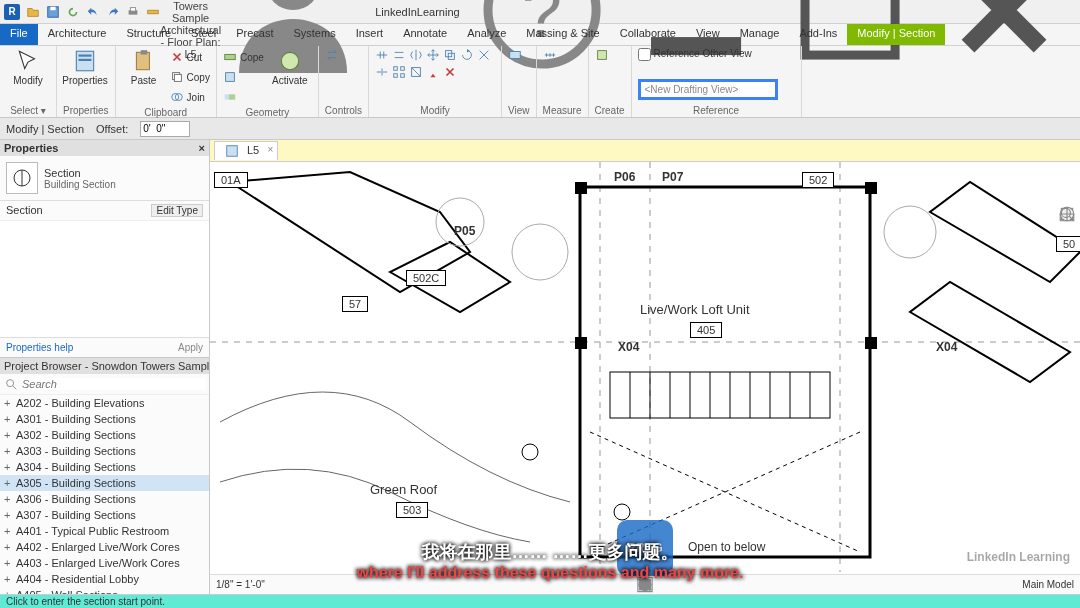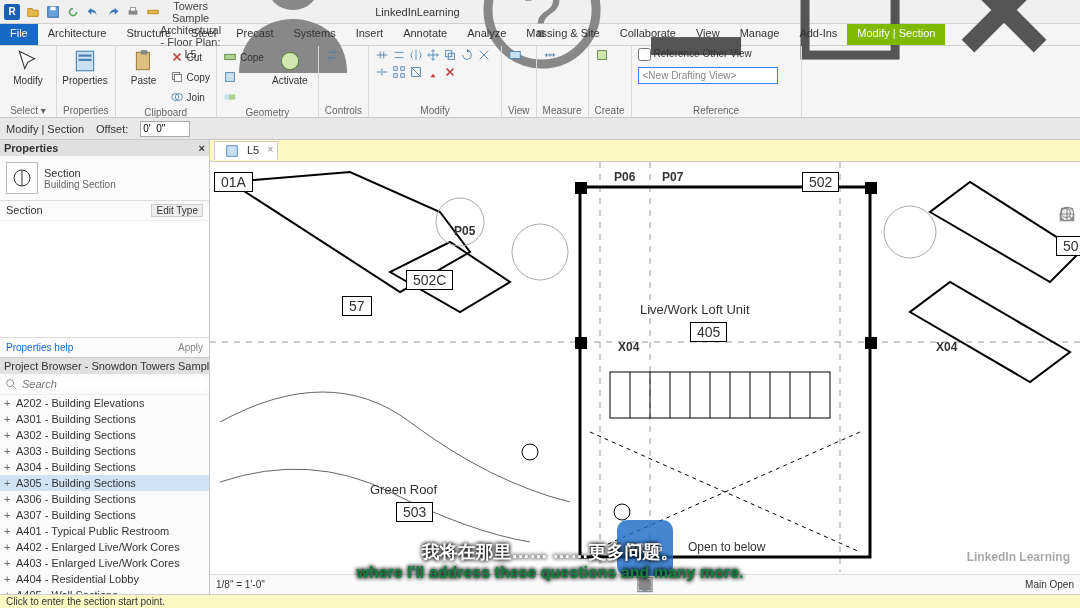--- a/index.html
+++ b/index.html
@@ -25,21 +25,21 @@
 .rgroup .body { flex: 1; display: flex; gap: 4px; align-items: flex-start; }
 .rgroup .lbl { font-size: 10px; text-align: center; color: #666; padding: 1px 0; }
 .bigbtn { display: flex; flex-direction: column; align-items: center; gap: 2px; width: 44px; cursor: pointer; }
 .bigbtn .ic { width: 26px; height: 26px; }
 .bigbtn span { font-size: 10px; text-align: center; line-height: 1; }
 .smallrow { display: flex; flex-direction: column; gap: 2px; }
 .smallbtn { display: flex; align-items: center; gap: 3px; font-size: 10px; height: 18px; cursor: pointer; }
 .smic { width: 14px; height: 14px; display: inline-block; }
 .iconrow { display: flex; gap: 3px; flex-wrap: wrap; width: 120px; }
 .iconrow .smic { cursor: pointer; }
-.ref-box { border: 1px solid #3b82f6; background: #fff; padding: 2px 4px; font-size: 10px; width: 140px; color: #888; margin-top: 2px; }
+.ref-box { border: 3px solid #3b82f6; background: #fff; padding: 2px 4px; font-size: 10px; width: 140px; color: #888; margin-top: 14px; }
 
 
 .optbar { height: 22px; background: #e8e8e8; border-bottom: 1px solid #c8c8c8; display: flex; align-items: center; padding: 0 6px; gap: 12px; font-size: 11px; }
 .optbar input { width: 50px; height: 16px; font-size: 10px; border: 1px solid #aaa; padding: 0 2px; }
 
 
 .main { display: flex; height: 454px; }
 .left { width: 210px; display: flex; flex-direction: column; border-right: 1px solid #c8c8c8; }
 .proppanel { flex: 0 0 auto; background: #fbfbfb; border-bottom: 1px solid #c8c8c8; }
 .prop-hdr { background: #e0e0e0; padding: 2px 4px; font-weight: bold; font-size: 11px; display: flex; justify-content: space-between; }
@@ -59,33 +59,33 @@
 .pb-item::before { content: "+"; position: absolute; left: 4px; color: #666; }
 .pb-item.sel { background: #d0e4f5; }
 
 
 .canvaswrap { flex: 1; display: flex; flex-direction: column; position: relative; background: #fff; }
 .viewtabs { height: 22px; background: #fef9c3; border-bottom: 1px solid #ccc; display: flex; align-items: center; padding-left: 4px; }
 .viewtab { background: #fff; border: 1px solid #ccc; border-bottom: none; padding: 2px 18px 2px 10px; font-size: 11px; display: flex; gap: 8px; position: relative; }
 .viewtab .x { position: absolute; right: 4px; top: 2px; font-size: 10px; color: #888; cursor: pointer; }
 .canvas { flex: 1; position: relative; overflow: hidden; background: #fff; }
 .canvas svg { position: absolute; inset: 0; }
-.roomlabel { position: absolute; border: 1px solid #000; background: #fff; padding: 1px 6px; font-size: 14px; }
+.roomlabel { position: absolute; border: 1px solid #000; background: #fff; padding: 1px 6px; font-size: 11px; }
 .tag { position: absolute; font-size: 12px; font-weight: bold; }
 .viewctrl { position: absolute; bottom: 0; left: 0; right: 0; height: 20px; background: #fafafa; border-top: 1px solid #ddd; display: flex; align-items: center; padding: 0 6px; gap: 8px; font-size: 10px; }
 .navright { position: absolute; top: 4px; right: 4px; width: 18px; display: flex; flex-direction: column; gap: 4px; }
 .navright .ic { width: 16px; height: 16px; cursor: pointer; }
 
 
-.status { height: 14px; background: #fef9c3; border-top: 1px solid #ccc; font-size: 10px; padding: 0 6px; display: flex; align-items: center; justify-content: space-between; }
+.status { height: 14px; background: #5eead4; border-top: 1px solid #ccc; font-size: 10px; padding: 0 6px; display: flex; align-items: center; justify-content: space-between; }
 
 
 .subtitle { position: absolute; left: 0; right: 0; bottom: 26px; text-align: center; pointer-events: none; margin-left: 20px; }
 .subtitle .l1 { font-size: 18px; font-weight: bold; color: #fff; text-shadow: 0 0 4px #000, 0 0 4px #000; }
-.subtitle .l2 { font-size: 16px; font-weight: bold; color: #15803d; text-shadow: 0 0 4px #000, 0 0 4px #000; }
+.subtitle .l2 { font-size: 16px; font-weight: bold; color: #ef4444; text-shadow: 0 0 4px #000, 0 0 4px #000; }
 .watermark-br { position: absolute; right: 10px; bottom: 30px; font-size: 12px; color: rgba(0,0,0,0.35); font-weight: bold; }
 .watermark-logo { position: absolute; left: 50%; bottom: 18px; transform: translateX(-50%); width: 56px; height: 56px; border-radius: 10px; background: #1769c6; opacity: 0.8; display: flex; align-items: center; justify-content: center; color: #fff; font-weight: bold; font-size: 12px; pointer-events: none; }
 
 
 .ic svg, .smic svg { width: 100%; height: 100%; }
 </style>
 </head>
 <body>
 
 <div class="titlebar">
@@ -554,21 +554,21 @@
             <svg viewBox="0 0 16 16">
               <rect x="3" y="3" width="10" height="10" fill="#888"></rect>
             </svg>
           </span>
         <span class="smic">
             <svg viewBox="0 0 16 16">
               <path d="M4 2v10h10M2 4h10v10" stroke="#888" fill="none"></path>
             </svg>
           </span>
         <span style="flex:1"></span>
-        <span>Main Open</span>
+        <span>Main Model</span>
       </div>
 
       <div class="watermark-logo">RRCG</div>
       <div class="watermark-br">LinkedIn Learning</div>
     </div>
   </div>
 </div>
 
 <div class="subtitle">
   <div class="l1">我将在那里……   ……更多问题。</div>

